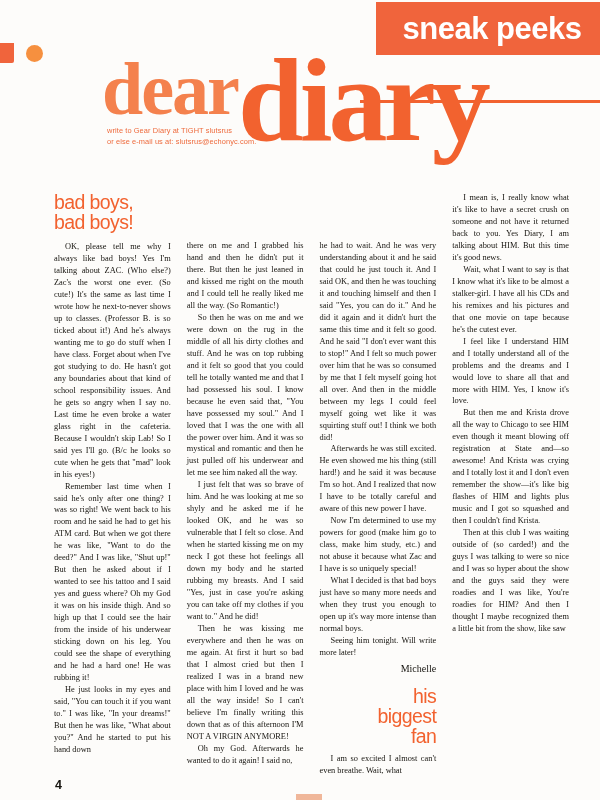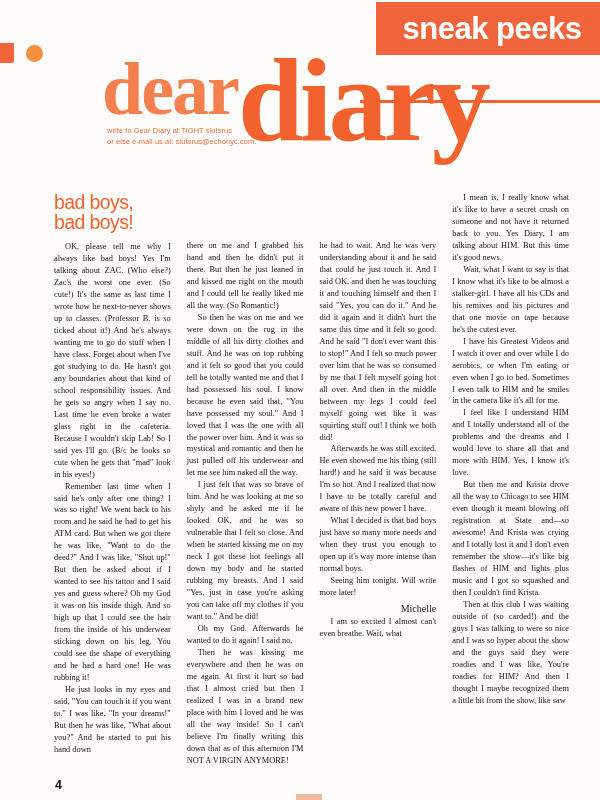--- a/index.html
+++ b/index.html
@@ -227,44 +227,49 @@
         <p>Remember last time when I said he's only after one thing? I was so right! We went back to his room and he said he had to get his ATM card. But when we got there he was like, "Want to do the deed?" And I was like, "Shut up!" But then he asked about if I wanted to see his tattoo and I said yes and guess where? Oh my God it was on his inside thigh. And so high up that I could see the hair from the inside of his underwear sticking down on his leg. You could see the shape of everything and he had a hard one! He was rubbing it!</p>
         <p>He just looks in my eyes and said, "You can touch it if you want to." I was like, "In your dreams!" But then he was like, "What about you?" And he started to put his hand down</p>
       </div>
     </div>
 
     <div class="col">
       <div class="body-text">
         <p class="noindent">there on me and I grabbed his hand and then he didn't put it there. But then he just leaned in and kissed me right on the mouth and I could tell he really liked me all the way. (So Romantic!)</p>
         <p>So then he was on me and we were down on the rug in the middle of all his dirty clothes and stuff. And he was on top rubbing and it felt so good that you could tell he totally wanted me and that I had possessed his soul. I know because he even said that, "You have possessed my soul." And I loved that I was the one with all the power over him. And it was so mystical and romantic and then he just pulled off his underwear and let me see him naked all the way.</p>
         <p>I just felt that was so brave of him. And he was looking at me so shyly and he asked me if he looked OK, and he was so vulnerable that I felt so close. And when he started kissing me on my neck I got these hot feelings all down my body and he started rubbing my breasts. And I said "Yes, just in case you're asking you can take off my clothes if you want to." And he did!</p>
+        <p>Then he was kissing me everywhere and then he was on me again. At first it hurt so bad that I almost cried but then I realized I was in a brand new place with him I loved and he was all the way inside! So I can't believe I'm finally writing this down that as of this afternoon I'M NOT A VIRGIN ANYMORE!</p>
         <p>Oh my God. Afterwards he wanted to do it again! I said no,</p>
-        <p>Then he was kissing me everywhere and then he was on me again. At first it hurt so bad that I almost cried but then I realized I was in a brand new place with him I loved and he was all the way inside! So I can't believe I'm finally writing this down that as of this afternoon I'M NOT A VIRGIN ANYMORE!</p>
       </div>
     </div>
 
     <div class="col">
       <div class="body-text">
         <p class="noindent">he had to wait. And he was very understanding about it and he said that could he just touch it. And I said OK, and then he was touching it and touching himself and then I said "Yes, you can do it." And he did it again and it didn't hurt the same this time and it felt so good. And he said "I don't ever want this to stop!" And I felt so much power over him that he was so consumed by me that I felt myself going hot all over. And then in the middle between my legs I could feel myself going wet like it was squirting stuff out! I think we both did!</p>
         <p>Afterwards he was still excited. He even showed me his thing (still hard!) and he said it was because I'm so hot. And I realized that now I have to be totally careful and aware of this new power I have.</p>
+        <p>Now I'm determined to use my powers for good (make him go to class, make him study, etc.) and not abuse it because what Zac and I have is so uniquely special!</p>
         <p>What I decided is that bad boys just have so many more needs and when they trust you enough to open up it's way more intense than normal boys.</p>
         <p>Seeing him tonight. Will write more later!</p>
       </div>
       <div class="sig">Michelle</div>
 
+      <h2 class="headline right mid-headline">
+        <span>his</span><br>
+        <span>biggest</span><br>
+        <span>fan</span>
+      </h2>
       <div class="body-text">
         <p>I am so excited I almost can't even breathe. Wait, what</p>
       </div>
     </div>
 
     <div class="col">
       <div class="body-text">
         <p>I mean is, I really know what it's like to have a secret crush on someone and not have it returned back to you. Yes Diary, I am talking about HIM. But this time it's good news.</p>
         <p>Wait, what I want to say is that I know what it's like to be almost a stalker-girl. I have all his CDs and his remixes and his pictures and that one movie on tape because he's the cutest ever.</p>
-        <p>I have his Greatest Videos and I watch it over and over while I do aerobics, or when I'm eating or even when I go to bed. Sometimes I even talk to HIM and he smiles in the camera like it's all for me.</p>
         <p>I feel like I understand HIM and I totally understand all of the problems and the dreams and I would love to share all that and more with HIM. Yes, I know it's love.</p>
         <p>But then me and Krista drove all the way to Chicago to see HIM even though it meant blowing off registration at State and—so awesome! And Krista was crying and I totally lost it and I don't even remember the show—it's like big flashes of HIM and lights plus music and I got so squashed and then I couldn't find Krista.</p>
         <p>Then at this club I was waiting outside of (so carded!) and the guys I was talking to were so nice and I was so hyper about the show and the guys said they were roadies and I was like, You're roadies for HIM? And then I thought I maybe recognized them a little bit from the show, like saw</p>
       </div>
     </div>
 
   </div>
 
   <div class="page-number">4</div>
   <div class="bottom-mark"></div>

